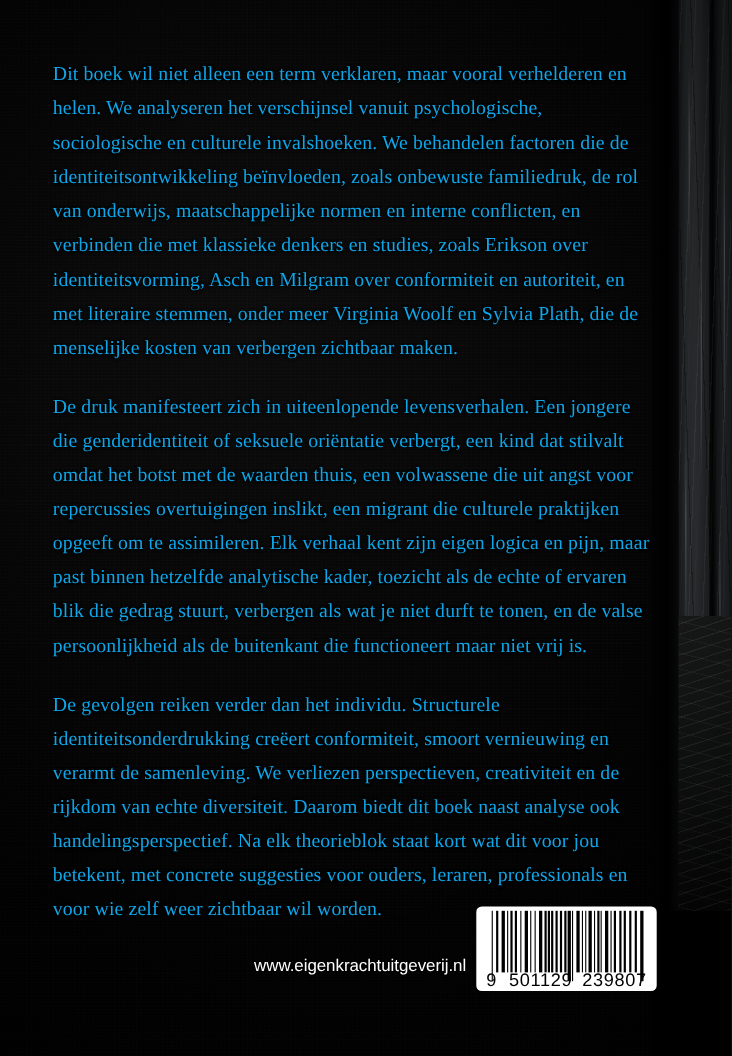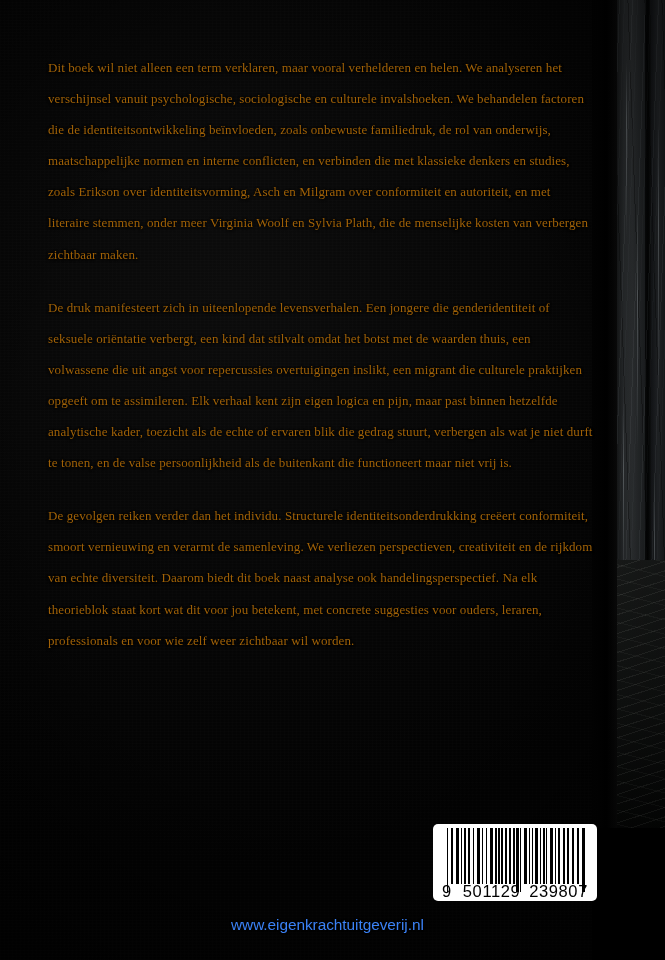--- a/index.html
+++ b/index.html
@@ -123,35 +123,35 @@
 
   
   .blurb {
     position: absolute;
     left: 48px;
     top: 52px;
     width: 545px;
   }
   .blurb p {
     margin: 0 0 22px 0;
-    color: #a16207;
-    font-size: 13px;
+    color: #0ea5e9;
+    font-size: 18px;
     line-height: 31.1px;
     letter-spacing: .1px;
     text-shadow: 0 0 2px rgba(0,0,0,.95), 0 1px 3px rgba(0,0,0,.85);
     font-weight: 400;
   }
   .blurb p:last-child { margin-bottom: 0; }
 
   
   .publisher-url {
     position: absolute;
     left: 231px;
-    top: 916px;
-    color: #3b82f6;
+    top: 870px;
+    color: #ffffff;
     font-family: "Liberation Sans", sans-serif;
     font-size: 15.4px;
     letter-spacing: -.05px;
     text-shadow: 0 0 2px rgba(0,0,0,.9);
   }
 
   
   .barcode-box {
     position: absolute;
     left: 433px;

